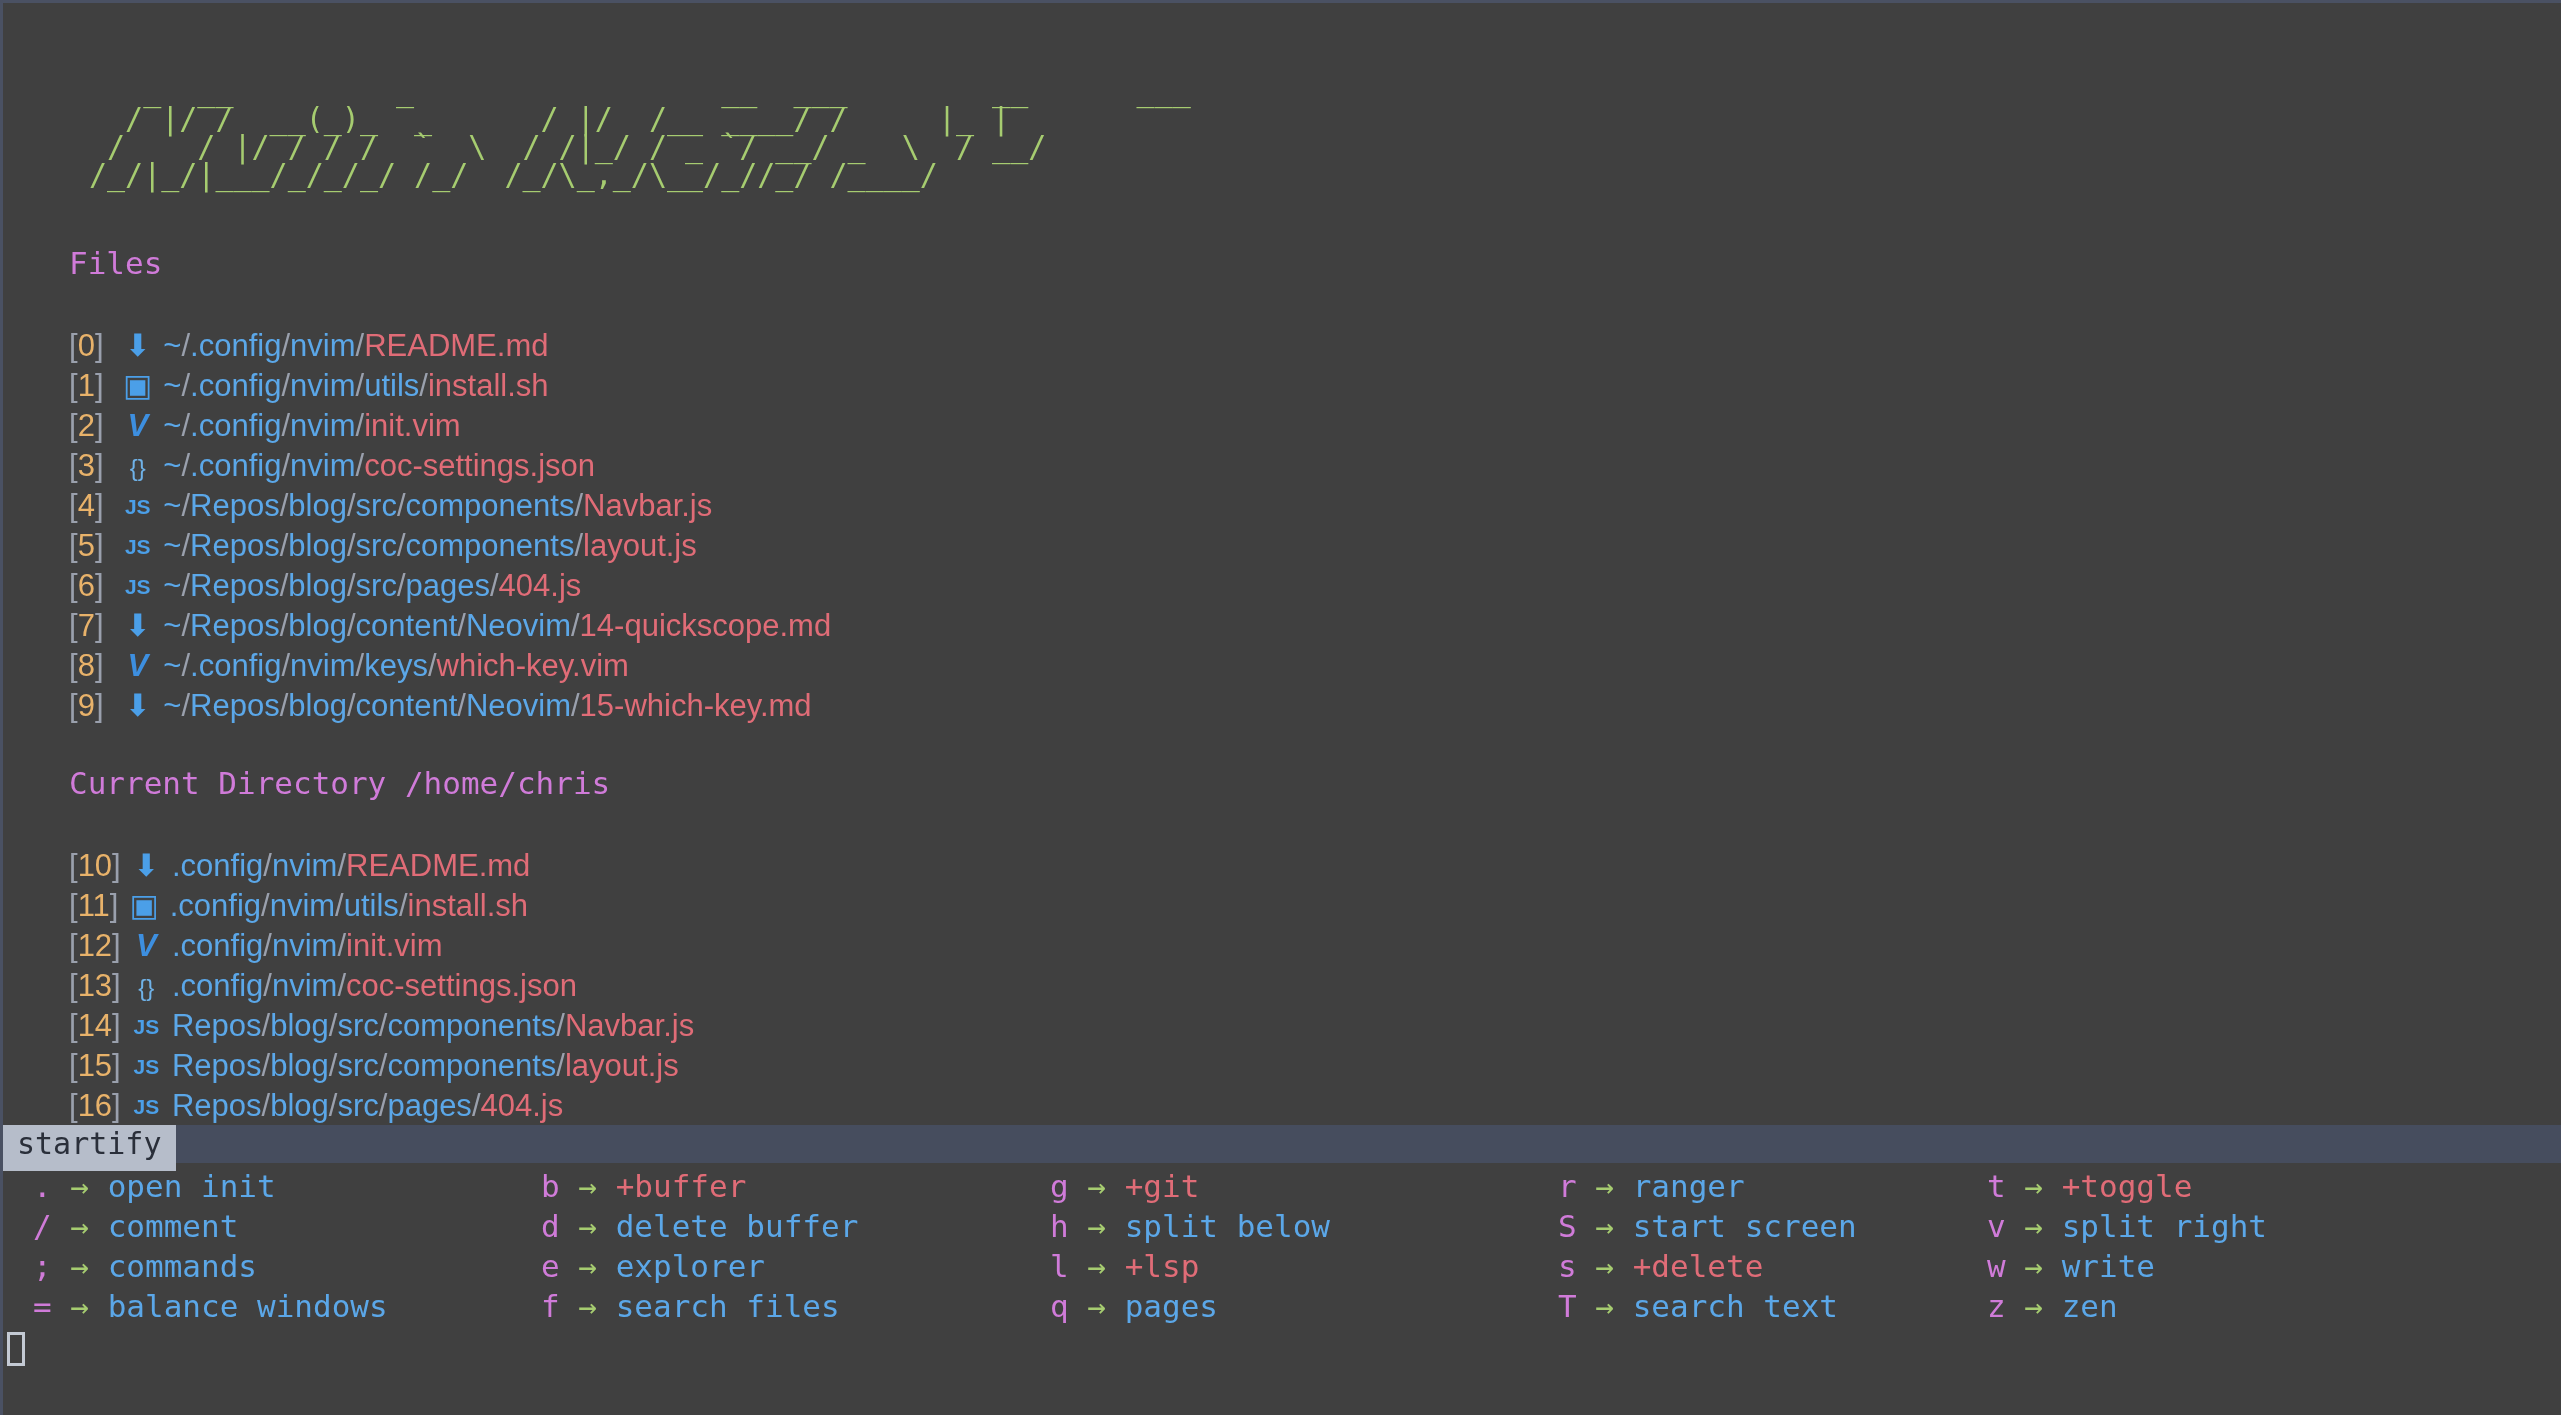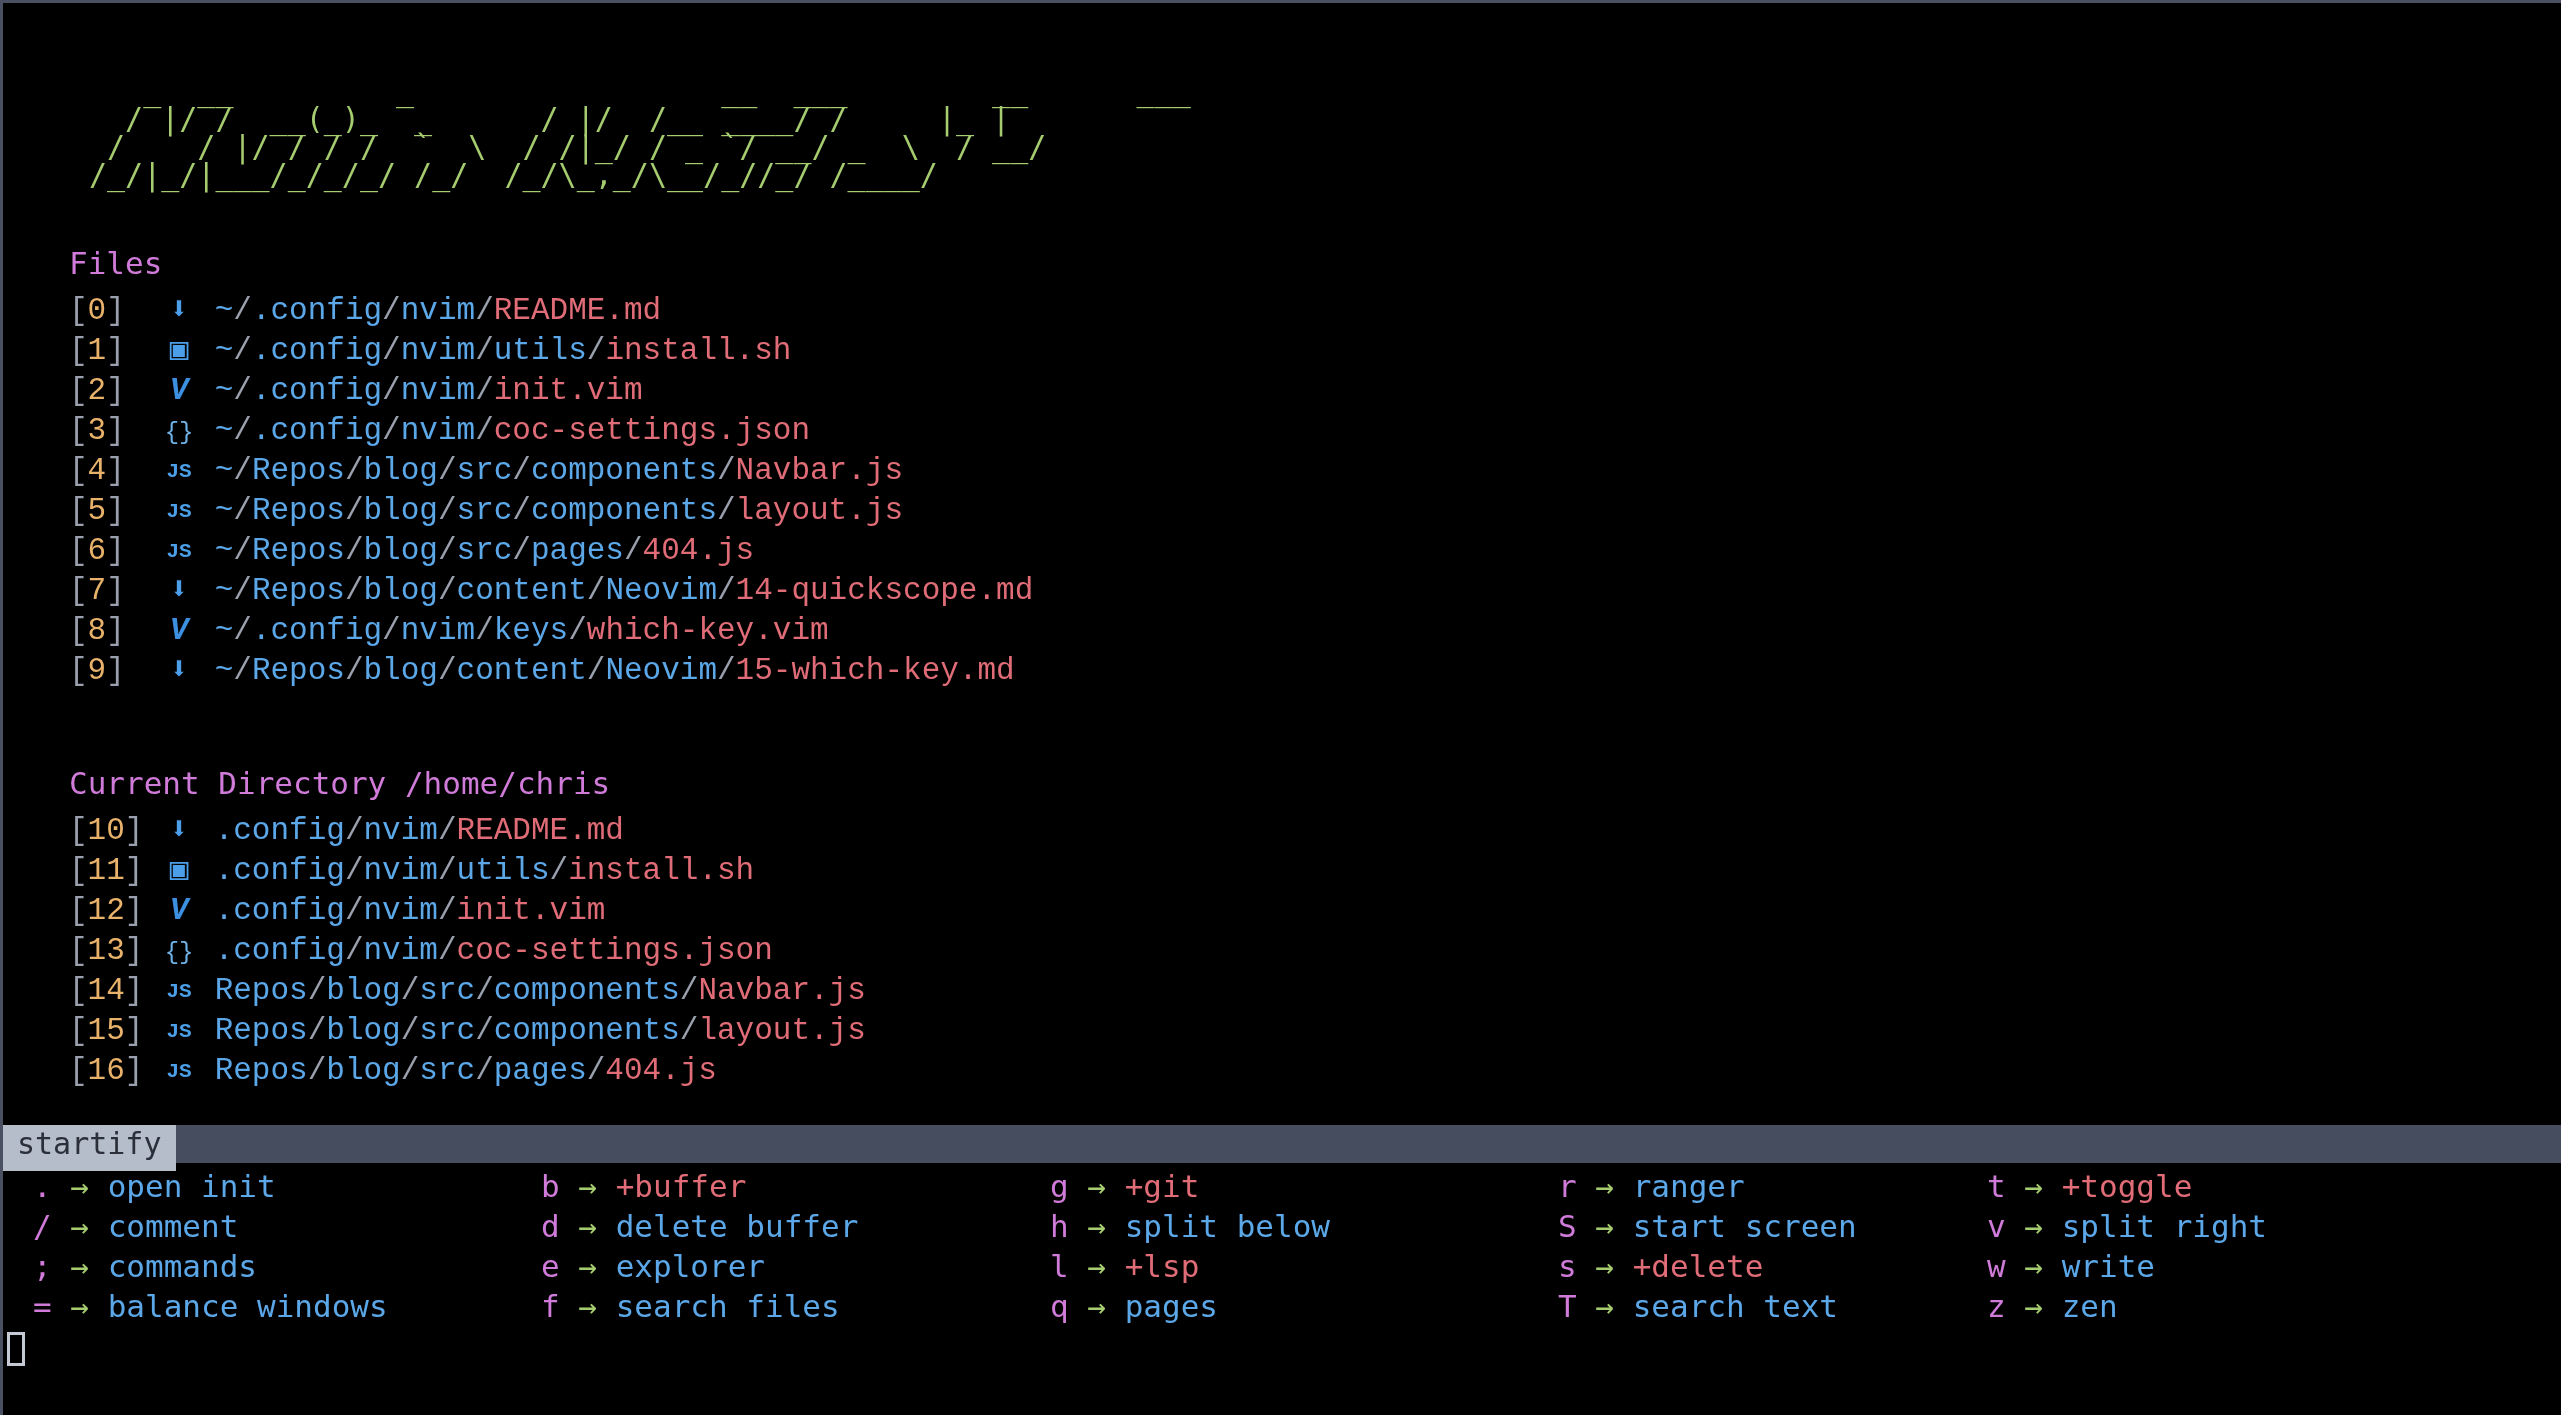--- a/index.html
+++ b/index.html
@@ -24,21 +24,21 @@
     background: #21242e;
     box-sizing: border-box;
     border-left: 3px solid #4a5163;
     border-top: 3px solid #4a5163;
   }
 
   #screen {
     position: absolute;
     left: 0; top: 0;
     right: 0; bottom: 0;
-    background: #000000;
+    background: #404040;
   }
 
   
   #header {
     position: absolute;
     left: 86px;
     top: 44px;
     white-space: pre;
     color: #a6cc70;
     font-size: 30px;
@@ -57,21 +57,22 @@
     font-family: "DejaVu Sans Mono", "Liberation Mono", monospace;
   }
 
   
   .entry {
     position: absolute;
     left: 66px;
     white-space: pre;
     font-size: 31px;
     line-height: 40px;
-    font-family: Liberation Mono, monospace;
+    font-family: Liberation Sans, sans-serif;
+    margin-top: 35px;
   }
   .brk  { color: #9aa0ad; }
   .idx  { color: #e8b26a; }
   .ico  { color: #5ba7e8; display: inline-block; }
   .ico.md   { color: #4b9fe8; }
   .ico.sh   { color: #4b9fe8; }
   .ico.vim  { color: #3d8fe0; font-weight: bold; font-style: italic; }
   .ico.json { color: #6fb2e8; font-size: 24px; }
   .ico.js   { color: #4b9fe8; font-size: 21px; font-weight: bold; vertical-align: 2px; }
   .dir  { color: #5ba7e8; }

